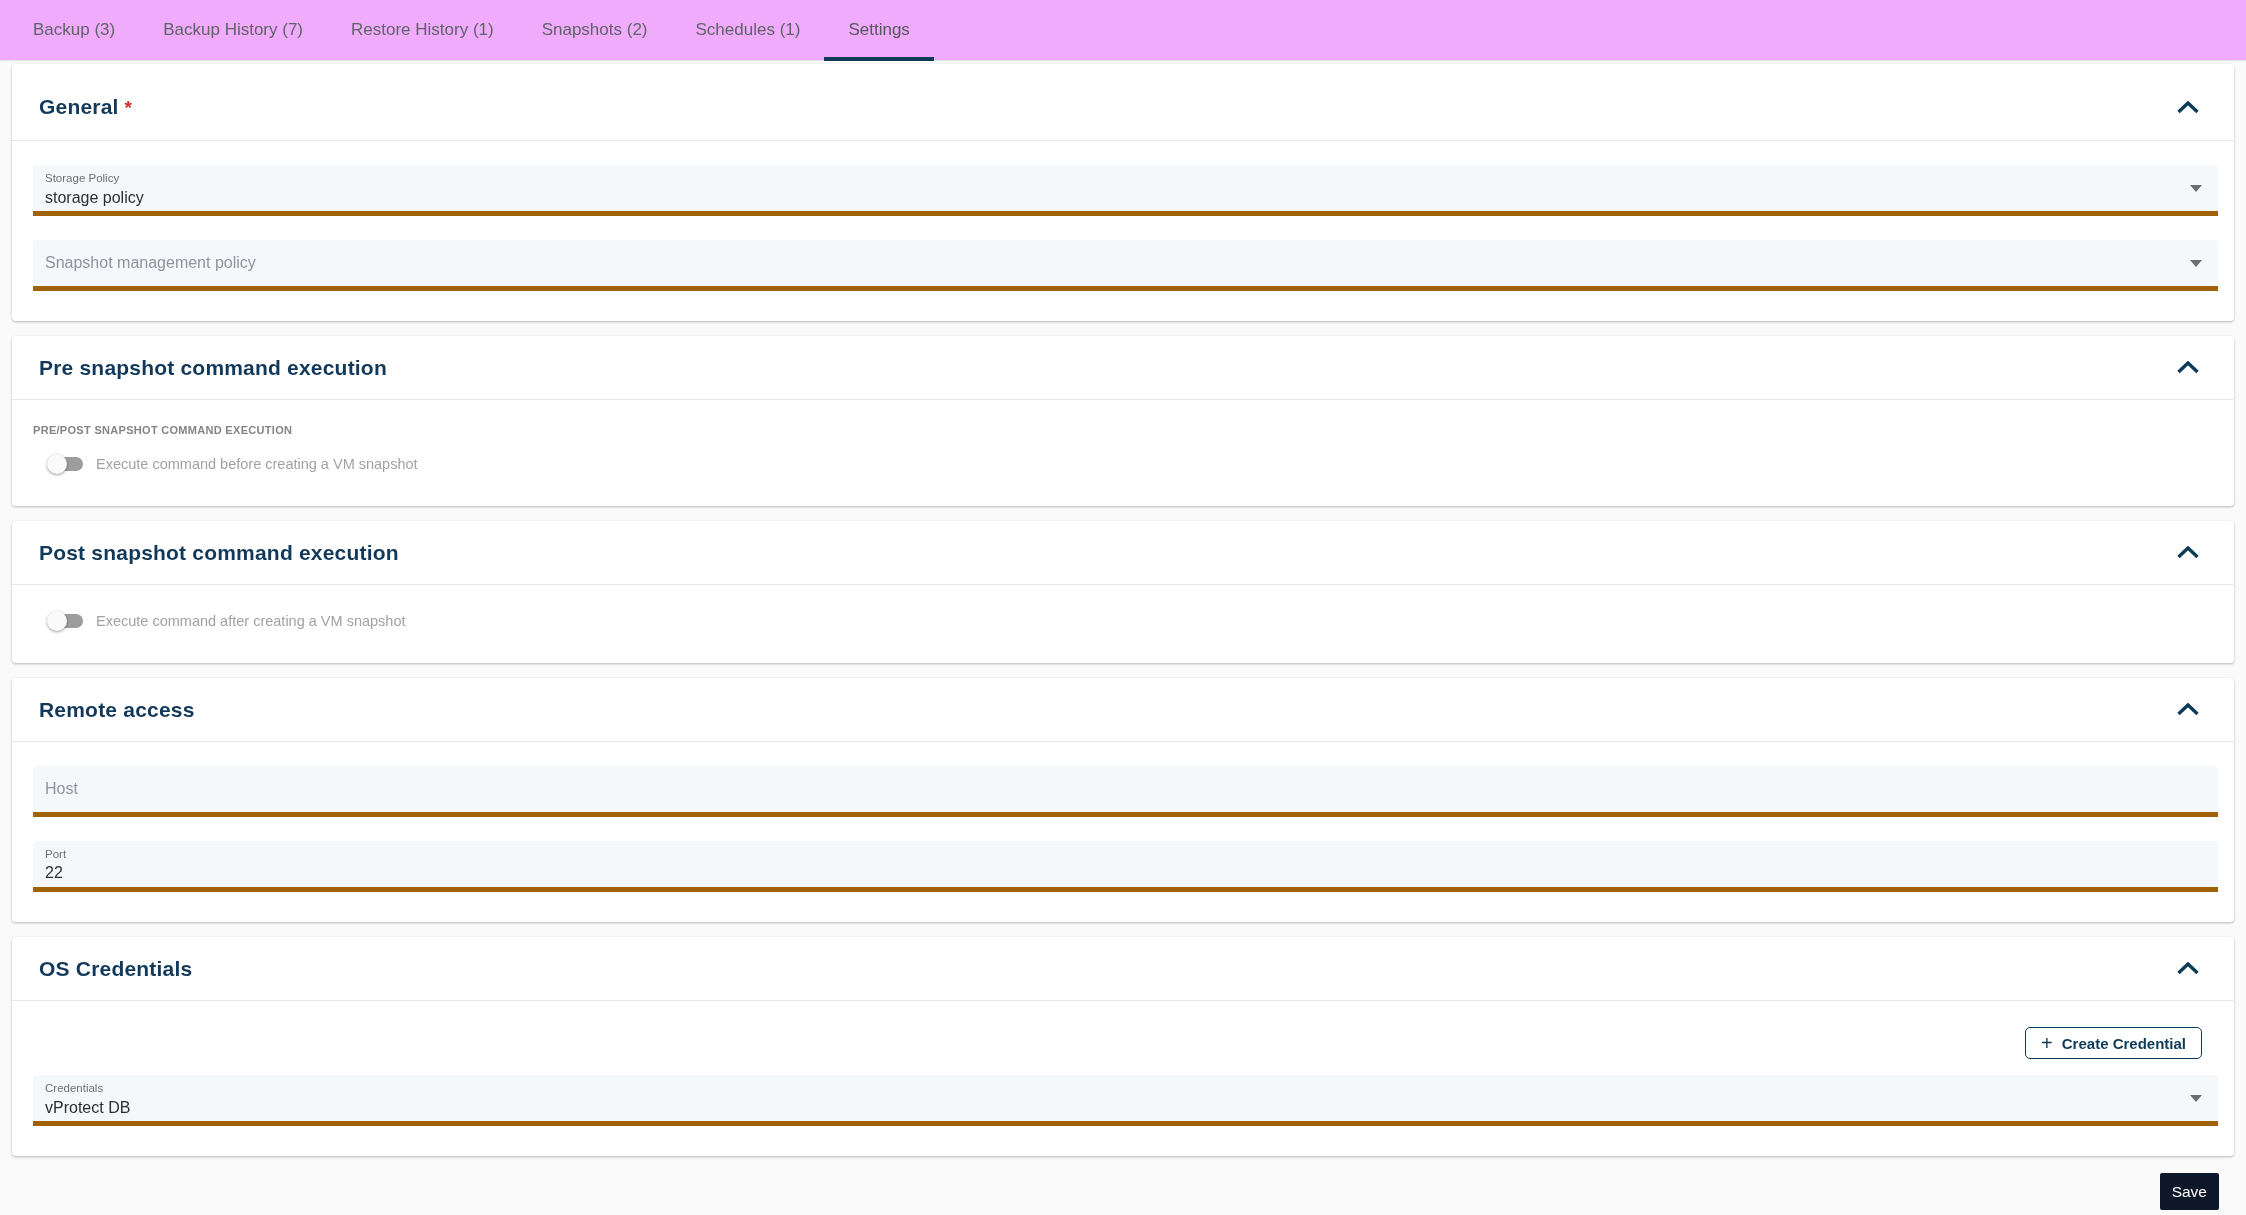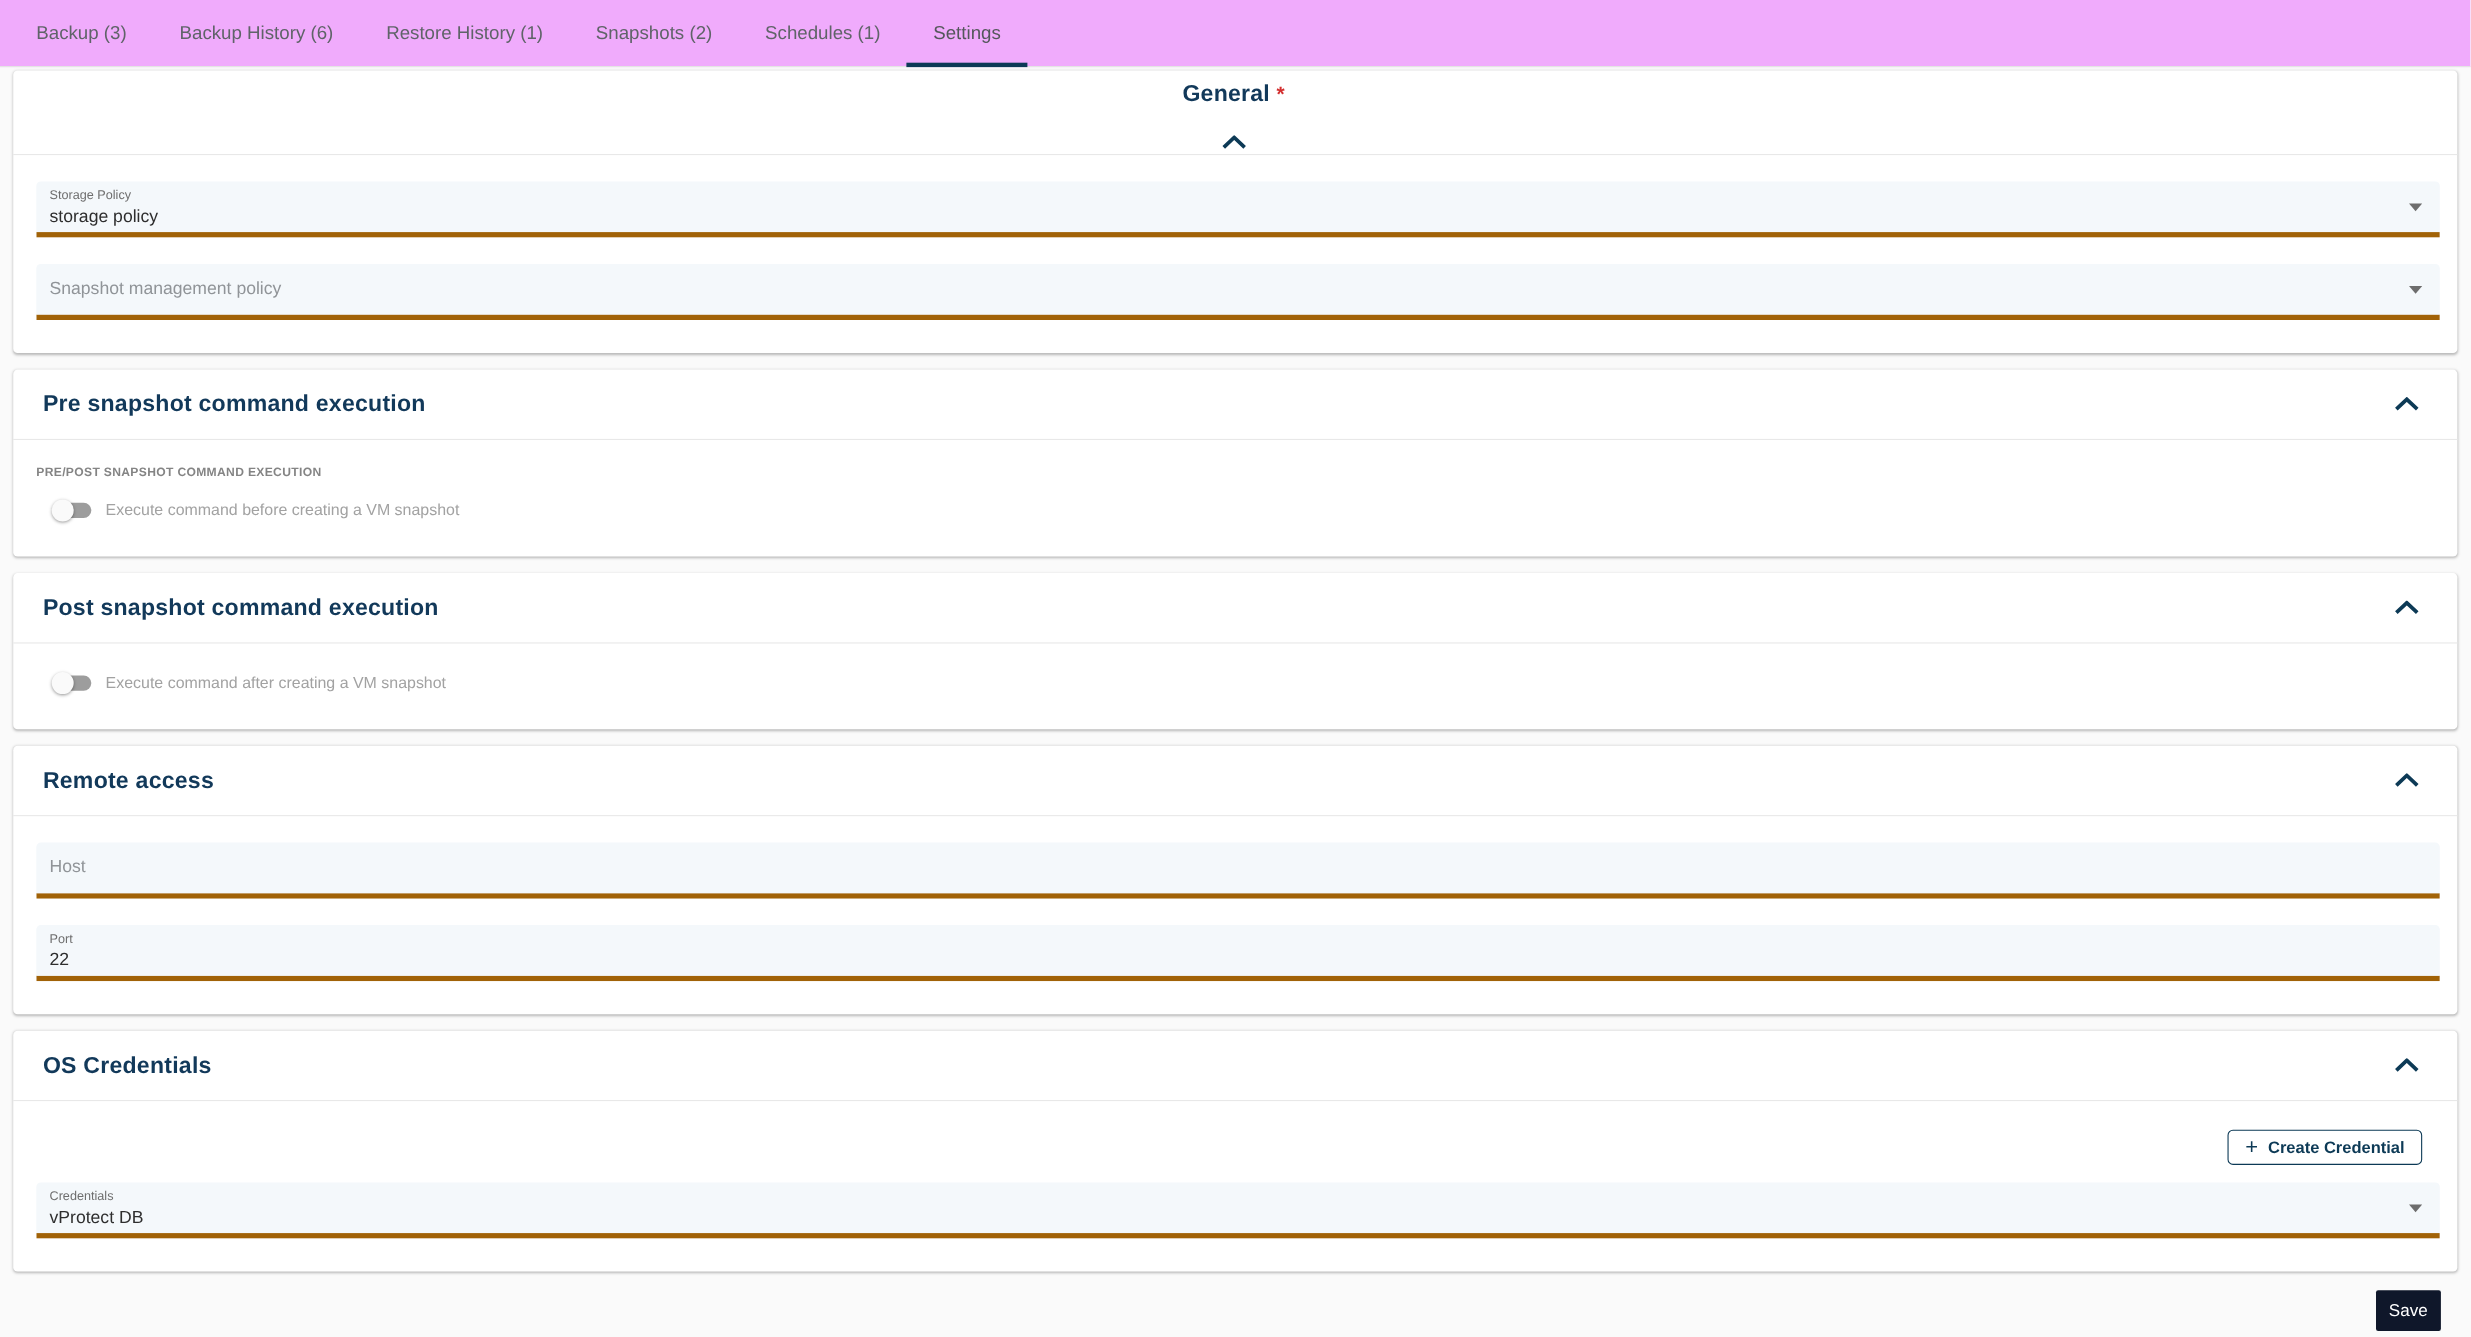--- a/index.html
+++ b/index.html
@@ -47,21 +47,21 @@
     margin-bottom: 15px;
   }
   .card-header {
     display: flex;
     align-items: center;
     justify-content: space-between;
     height: 64px;
     padding: 0 30px 0 27px;
     border-bottom: 1px solid #e8e8e8;
   }
-  .card-header.tall { height: 77px; padding-top: 10px; flex-direction: column; }
+  .card-header.tall { height: 77px; padding-top: 10px; }
   .card-title {
     font-size: 21px;
     color: #12395a;
     letter-spacing: 0.2px;
   }
   .required { color: #d32f2f; margin-left: 6px; font-size: 19px; }
   .chevron { display: inline-flex; cursor: pointer; padding: 4px; }
 
   .card-body { padding: 24px 16px 30px 21px; }
 
@@ -190,21 +190,21 @@
     font-size: 15.5px;
     cursor: pointer;
     font-family: inherit;
   }
 </style>
 </head>
 <body>
 
 <nav class="tabbar">
   <div class="tab">Backup (3)</div>
-  <div class="tab">Backup History (6)</div>
+  <div class="tab">Backup History (7)</div>
   <div class="tab">Restore History (1)</div>
   <div class="tab">Snapshots (2)</div>
   <div class="tab">Schedules (1)</div>
   <div class="tab active">Settings</div>
 </nav>
 
 <main class="page">
 
   <section class="card">
     <div class="card-header tall">

